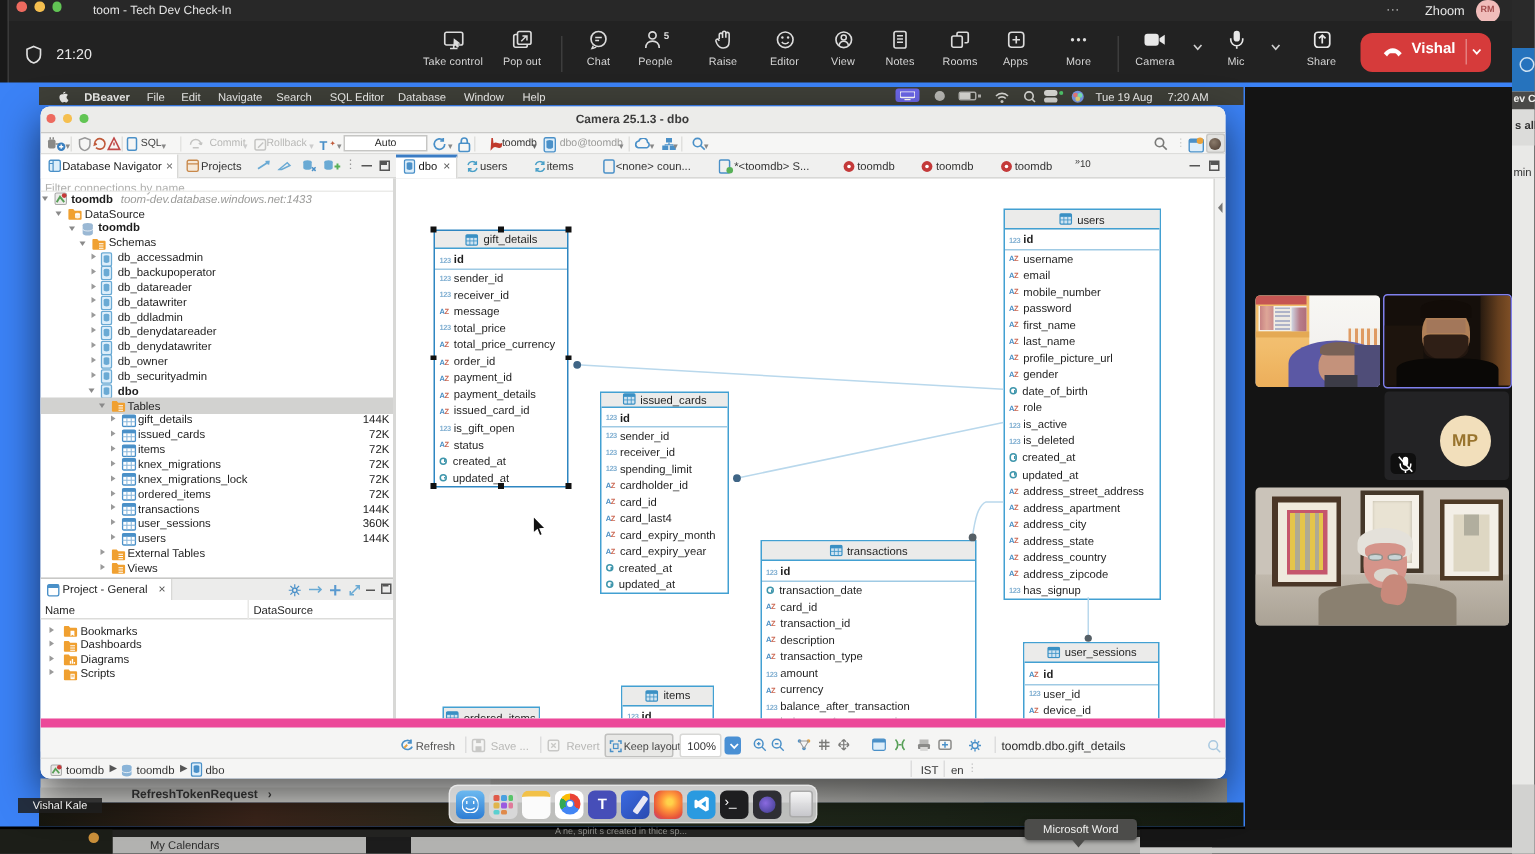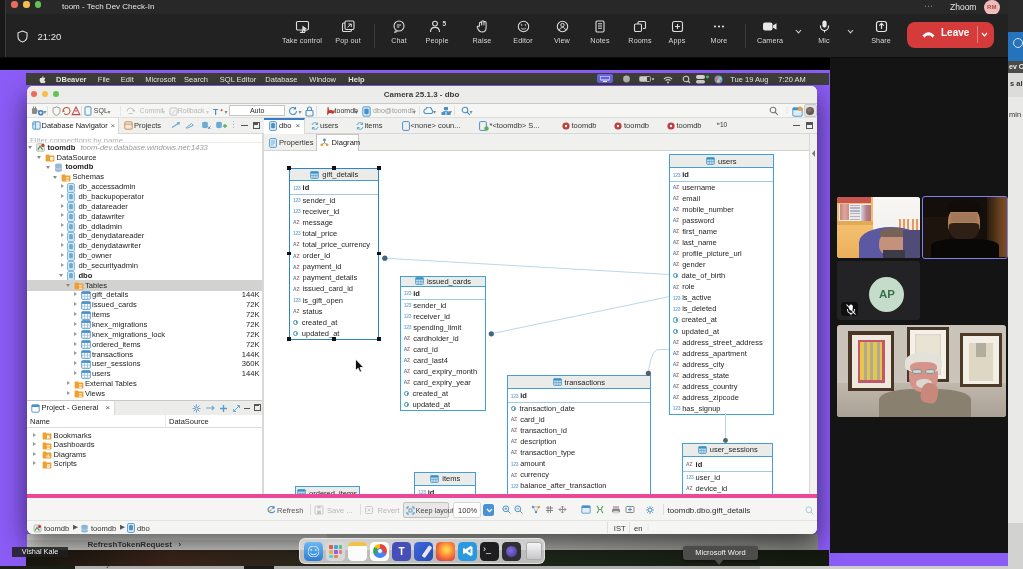--- a/index.html
+++ b/index.html
@@ -9,36 +9,36 @@
 
 #ztitle{left:0;top:0;width:1008px;height:14px;background:#282828}
 #ztool{left:0;top:14px;width:1008px;height:43.5px;background:#222222;border-bottom:1px solid #0b0b0b}
 .tl{position:absolute;width:6.4px;height:6.4px;border-radius:50%}
 .zbtn{position:absolute;top:20px;height:32px;display:flex;flex-direction:column;align-items:center;color:#dcdcdc}
 .zbtn svg{display:block}
 .zbtn .lb{font-size:7.2px;margin-top:3px;color:#d6d6d6;letter-spacing:.1px}
 .zsep{position:absolute;top:24px;height:24px;width:1px;background:#3d3d3d}
 .chev{position:absolute;width:7px;height:7px}
 
-#share{left:0;top:70px;width:1008px;height:495.5px;background:#8b5cf6}
+#share{left:0;top:55px;width:1008px;height:495.5px;background:#3b82f6}
 
 #mbar{left:26.3px;top:3.2px;width:803.2px;height:11.6px;background:#3e3f38;color:#f0f0ee;font-size:7.5px;font-weight:bold}
 #mbar span{position:absolute;top:1.8px}
 
 #dbw{left:26.6px;top:16px;width:790px;height:447.5px;background:#ffffff;border-radius:6px;box-shadow:0 10px 26px rgba(0,0,0,.6);overflow:hidden}
 
 #dbtitle{left:0;top:0;width:790px;height:17.5px;background:#ececea;border-bottom:1px solid #c9c9c7}
 #dbtool{left:0;top:17.5px;width:790px;height:14.3px;background:#f6f6f5;border-bottom:1px solid #dddddb;font-size:7px;color:#333}
 #dbtabs{left:0;top:31.8px;width:790px;height:16.2px;background:#f0f0ef;border-bottom:1px solid #d8d8d6}
 #dbsub{left:237.4px;top:48px;width:552.6px;height:17px;background:#f0f0ef;border-bottom:1px solid #d2d2d0}
 #lpanel{left:0;top:48px;width:235.9px;height:382px;background:#fff}
 #pdivider{left:235.9px;top:48px;width:1.5px;height:382px;background:#d8d8d6}
 #canvas{left:237.4px;top:65px;width:544.6px;height:343px;background:#fff;overflow:hidden}
 #palette{left:782px;top:48px;width:8px;height:360px;background:#f1f1f0;border-left:1px solid #d8d8d6}
-#dbstatus{left:0;top:408px;width:790px;height:26px;background:#f5f5f4;border-top:4px solid #ec4899;font-size:7.5px;color:#444}
+#dbstatus{left:0;top:408px;width:790px;height:26px;background:#f5f5f4;border-top:6px solid #ec4899;font-size:7.5px;color:#444}
 #dbcrumb{left:0;top:434px;width:790px;height:13.5px;background:#f5f5f4;border-top:1px solid #e2e2e0;font-size:7.6px;color:#333}
 
 .trow{position:absolute;height:10px;line-height:10px;font-size:7.6px;color:#1c1c1c;white-space:nowrap}
 .tnum{position:absolute;font-size:7.6px;color:#1c1c1c;text-align:right;width:30px}
 .chv{position:absolute;width:0;height:0}
 .chv.r{border-left:3.6px solid #9a9a9a;border-top:2.6px solid transparent;border-bottom:2.6px solid transparent}
 .chv.d{border-top:3.6px solid #8a8a8a;border-left:2.6px solid transparent;border-right:2.6px solid transparent}
 
 .ent{position:absolute;background:#fff;border:1px solid #42a0d2;font-size:7.5px;color:#1f1f1f}
 .eh{display:flex;align-items:center;justify-content:center;background:#ebebea;border-bottom:1px solid #42a0d2;color:#1f1f1f}
@@ -207,40 +207,40 @@
  <svg width="13" height="13" viewBox="0 0 13 13">
       <rect x="1.5" y="1.5" width="10" height="10" rx="2.2" fill="none" stroke="#e8e8e8" stroke-width="1.15"></rect>
       <path d="M6.5 9 V3.6 M4.3 5.6 L6.5 3.4 L8.7 5.6" stroke="#e8e8e8" stroke-width="1.15" fill="none"></path>
     </svg>
  <div class="lb">Share</div>
   </div>
 <div class="ab" style="left:906.5px;top:21.5px;width:87.5px;height:26px;background:#d63b3b;border-radius:8px"></div>
 <svg class="ab" style="left:921px;top:30px" width="15" height="9" viewBox="0 0 15 9">
     <path d="M1.5 5.5 c4-4.5 8-4.5 12 0 l-2.2 2.2 c-.8-1.4-1.6-2-2.3-2.2 l-3 0 c-.7.2-1.5.8-2.3 2.2 z" fill="#fff"></path>
   </svg>
-<div class="txt" style="left:941px;top:27px;font-size:10px;font-weight:bold;color:#fff">Leave</div>
+<div class="txt" style="left:941px;top:27px;font-size:10px;font-weight:bold;color:#fff">Vishal</div>
 <div class="ab" style="left:976.5px;top:26px;width:1px;height:17px;background:rgba(255,255,255,.35)"></div>
 <svg class="chev" style="left:981px;top:31px" viewBox="0 0 7 7">
     <path d="M1 2 l2.5 2.8 L6 2" stroke="#fff" stroke-width="1.2" fill="none"></path>
   </svg>
 
 <div class="ab" id="share">
   <div class="ab" id="mbar">
     <svg class="ab" style="left:12.2px;top:1.6px" width="8" height="9" viewBox="0 0 8 9">
         <path d="M5.7 1.2 c-.2.8-.9 1.4-1.6 1.3 c-.1-.8.7-1.5 1.6-1.3z M4.1 2.8 c.5 0 1-.3 1.6-.3 c.7 0 1.3.4 1.6.9 c-1.4.8-1.1 2.6.3 3.2 c-.3.8-.8 1.6-1.4 1.7 c-.5 0-.7-.3-1.3-.3 s-.9.3-1.3.3 c-.9-.1-2-1.9-2-3.4 c0-1.4.9-2.1 1.8-2.1 c.4 0 .7.2 .7 0z" fill="#f0f0ee"></path>
       </svg>
     <span style="left:29.8px">DBeaver</span>
       <span style="left:71.5px;font-weight:normal">File</span>
       <span style="left:94.5px;font-weight:normal">Edit</span>
-      <span style="left:119px;font-weight:normal">Microsoft</span>
+      <span style="left:119px;font-weight:normal">Navigate</span>
       <span style="left:157.8px;font-weight:normal">Search</span>
       <span style="left:193.5px;font-weight:normal">SQL Editor</span>
       <span style="left:239px;font-weight:normal">Database</span>
       <span style="left:283px;font-weight:normal">Window</span>
-      <span style="left:322px;font-weight:bold">Help</span>
+      <span style="left:322px;font-weight:normal">Help</span>
     <div class="ab" style="left:571px;top:1.3px;width:16px;height:9px;background:#6b66e8;border-radius:2px"></div>
     <svg class="ab" style="left:574px;top:2.8px" width="10" height="6" viewBox="0 0 10 6">
         <rect x="0" y="0" width="10" height="4" rx="1" fill="none" stroke="#fff" stroke-width="1"></rect>
         <path d="M3 5.5 h4" stroke="#fff" stroke-width="1"></path>
       </svg>
     <svg class="ab" style="left:596px;top:2px" width="9" height="8" viewBox="0 0 9 8">
         <circle cx="4.5" cy="4" r="3.4" fill="#b8b8b4"></circle>
       </svg>
     <div class="ab" style="left:613px;top:3px;width:12px;height:6px;border:1px solid #b4b4b0;border-radius:1.5px"></div>
     <div class="ab" style="left:614px;top:4px;width:7px;height:4px;background:#d8d8d4"></div>
@@ -446,35 +446,20 @@
       <svg class="ab" style="left:640.4px;top:4.2px" width="8" height="8" viewBox="0 0 8 8">
           <circle cx="4" cy="4" r="3.6" fill="#c43a3a"></circle>
           <circle cx="4" cy="4" r="1.2" fill="#fff"></circle>
         </svg>
       <span class="txt" style="left:649.9px;top:3.6px;font-size:7.5px;color:#333">toomdb</span>
       <span class="txt" style="left:690px;top:2.6px;font-size:6px;color:#333">»<span style="font-size:6.5px;vertical-align:-2px">10</span></span>
       <div class="ab" style="left:766.4px;top:7.2px;width:7px;height:1.4px;background:#555"></div>
       <div class="ab" style="left:779.4px;top:4.2px;width:7px;height:7px;border:1.2px solid #555">
           <div class="ab" style="left:0;top:0;width:4.6px;height:1.6px;background:#555"></div>
         </div>
-    </div>
-    <div class="ab" id="dbsub">
-      <svg class="ab" style="left:5px;top:3.5px" width="8" height="10" viewBox="0 0 8 10">
-          <rect x="0.6" y="0.6" width="6.8" height="8.8" rx="1" fill="#ddeefa" stroke="#4a90c8" stroke-width="0.9"></rect>
-          <path d="M2 3 h4 M2 5 h4 M2 7 h2.5" stroke="#4a90c8" stroke-width="0.7"></path>
-        </svg>
-      <span class="txt" style="left:15px;top:4px;font-size:7.6px;color:#333">Properties</span>
-      <div class="ab" style="left:52px;top:0;width:43px;height:17px;background:#fff;border:1px solid #c4c4c2;border-bottom:none"></div>
-      <svg class="ab" style="left:56.5px;top:4px" width="9" height="9" viewBox="0 0 9 9">
-          <circle cx="4.5" cy="2" r="1.4" fill="#4a90c8"></circle>
-          <circle cx="1.8" cy="6.8" r="1.4" fill="#e8a23c"></circle>
-          <circle cx="7.2" cy="6.8" r="1.4" fill="#e8a23c"></circle>
-          <path d="M4.5 3 v2 M4.5 5 L2.2 6.3 M4.5 5 L6.8 6.3" stroke="#888" stroke-width="0.8"></path>
-        </svg>
-      <span class="txt" style="left:67.5px;top:4px;font-size:7.6px;color:#1a1a1a">Diagram</span>
     </div>
     <div class="ab" id="lpanel">
       <div class="txt" style="left:3.4px;top:1.5px;font-size:7.8px;color:#b0b0ae">Filter connections by name</div>
       <div class="ab" style="left:0;top:8.2px;width:235.9px;height:1px;background:#ebebe9"></div>
       <div id="treerows">
           <div class="chv d" style="left:1.9px;top:12.1px"></div>
 <svg class="ab" style="left:9.7px;top:9.1px" width="9" height="9" viewBox="0 0 9 9">
             <rect x="0.7" y="0.7" width="7.6" height="7.6" rx="1" fill="#ececea" stroke="#aaa" stroke-width="0.7"></rect>
             <path d="M1.8 6.8 L4 3.2 L6.8 6.8" stroke="#58a058" stroke-width="1.3" fill="none"></path>
             <circle cx="6.8" cy="2.4" r="1.6" fill="#c43a3a"></circle>
@@ -1048,22 +1033,22 @@
   </div>
   <div class="tile" style="left:92.5px;top:138px;width:85.7px;height:63.3px;background:#150f0b;border:1.8px solid #8080ee">
     <div class="ab" style="left:64px;top:0;width:20px;height:60px;background:linear-gradient(90deg,#2a1c10,#6e4420 60%,#8a5628);opacity:.9"></div>
     <div class="ab" style="left:0px;top:20px;width:26px;height:40px;background:#1d140d"></div>
     <div class="ab" style="left:25px;top:8px;width:32px;height:35px;background:#b08057;border-radius:46% 46% 44% 44%"></div>
     <div class="ab" style="left:24px;top:3px;width:34px;height:12px;background:#120c08;border-radius:48% 48% 0 0"></div>
     <div class="ab" style="left:26px;top:26px;width:30px;height:17px;background:#241710;border-radius:15% 15% 42% 42%;opacity:.92"></div>
     <div class="ab" style="left:28px;top:16px;width:26px;height:9px;background:#a3775a"></div>
     <div class="ab" style="left:8px;top:42px;width:68px;height:20px;background:#0a0806;border-radius:35% 35% 0 0"></div>
   </div>
-  <div class="tile" style="left:7.6px;top:203.3px;width:83.2px;height:59.7px;background:#232325">
-    <div class="initial" style="left:32.4px;top:16.1px;width:35px;height:35px;background:#c5dcca;color:#38714e">AP</div>
+  <div class="tile" style="left:93.5px;top:203.3px;width:83.2px;height:59.7px;background:#232325">
+    <div class="initial" style="left:36.7px;top:16px;width:34px;height:34px;background:#f2dfbb;color:#99742e">MP</div>
     <div class="mute" style="left:4px;top:41px"><svg width="16" height="14" viewBox="0 0 16 14" style="margin:1px 0 0 2.5px">
           <rect x="5.2" y="1.5" width="3.6" height="6" rx="1.8" fill="#fff"></rect>
           <path d="M3.5 6 v1 a3.5 3.5 0 0 0 7 0 V6" fill="none" stroke="#fff" stroke-width="1"></path>
           <path d="M7 10.5 v1.8" stroke="#fff" stroke-width="1"></path>
           <path d="M2.5 1.5 L11.5 11.5" stroke="#fff" stroke-width="1.1"></path>
         </svg></div>
   </div>
   <div class="tile" style="left:7.9px;top:267.8px;width:169px;height:91.7px;background:#cac3b9">
     <div class="ab" style="left:0;top:58px;width:169px;height:34px;background:linear-gradient(180deg,#c0b8ac,#aaa295)"></div>
     <div class="ab" style="left:11px;top:6px;width:46px;height:60px;background:#4a3627;padding:3.5px">

